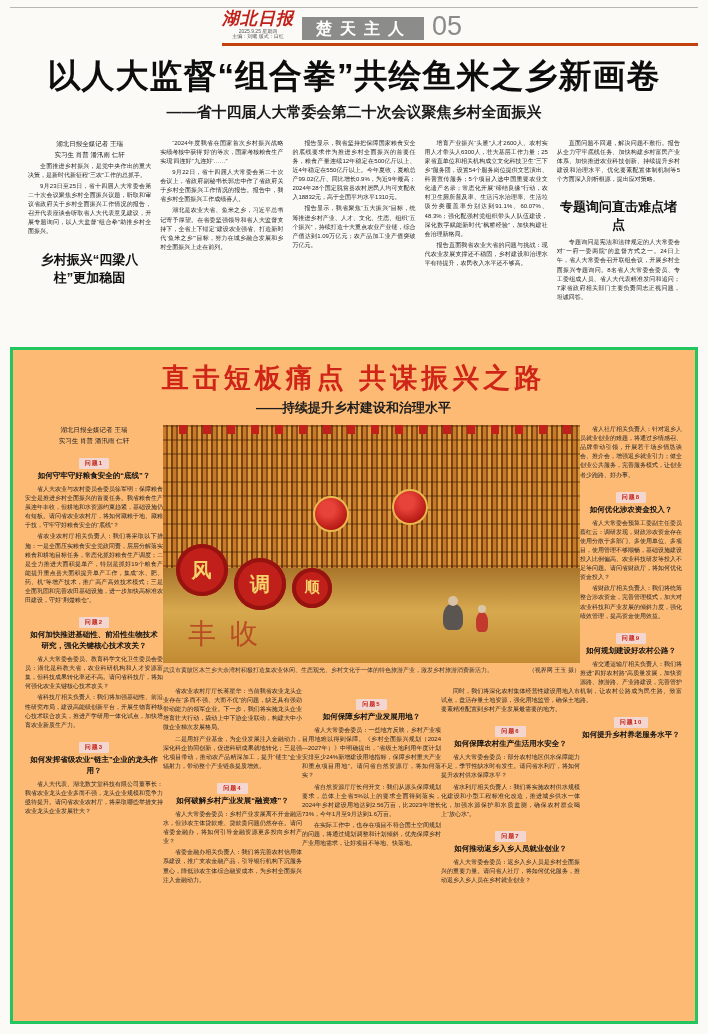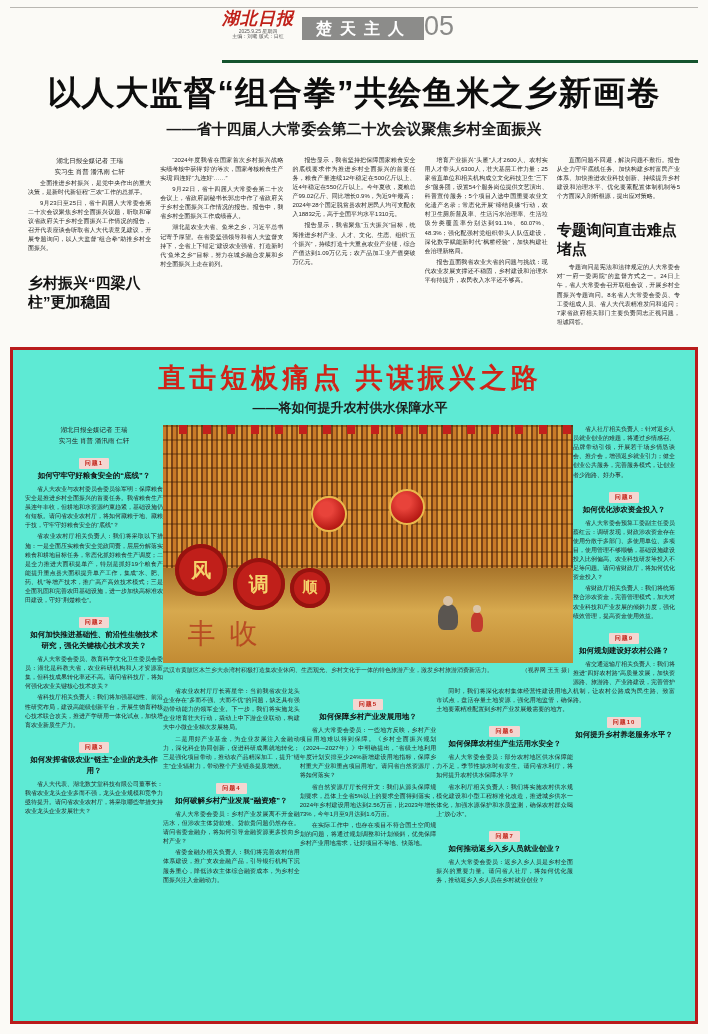--- a/index.html
+++ b/index.html
@@ -5,46 +5,46 @@
   html,body{margin:0;padding:0;}
   body{
     width:708px;height:1034px;overflow:hidden;
     background:#fbfaf6;color:#1a1a1a;
     font-family:"Liberation Sans","DejaVu Sans",sans-serif;
     position:relative;
   }
   
   .top-rule{border-top:1px solid #b9b7b2;margin:7px 10px 0 10px;}
   .masthead{display:flex;align-items:flex-end;margin:2px 10px 0 222px;
-    border-bottom:3px solid #14532d;padding-bottom:20px;}
+    border-bottom:3px solid #c2410c;padding-bottom:3px;}
   .logo-block{text-align:center;margin-right:8px;line-height:1.1;}
   .paper-logo{font-family:"Liberation Serif","DejaVu Serif",serif;
     font-style:italic;font-weight:bold;color:#c02019;font-size:17px;letter-spacing:1px;}
   .paper-date,.paper-staff{font-size:5px;color:#555;}
   .banner-box{background:#8c8c8a;color:#ffffff;font-weight:bold;font-size:16px;
     letter-spacing:8px;padding:3px 12px 2px 14px;line-height:1.1;}
-  .page-no{font-size:27px;color:#8a8a88;line-height:1;}
+  .page-no{font-size:27px;color:#8a8a88;margin-left:8px;line-height:1;}
   
   .lead{margin:8px 28px 0 28px;}
   .lead-headline{font-size:33px;font-weight:900;text-align:center;margin:0 0 2px;
     letter-spacing:1px;color:#0d0d0d;}
   .lead-subhead{font-size:15px;font-weight:bold;text-align:center;margin:4px 0 17px;color:#1a1a1a;}
   .lead-cols{display:flex;gap:9px;height:206px;overflow:hidden;}
   .lead-col{flex:1 1 0;overflow:hidden;}
   
   .para{font-size:6px;line-height:1.52;text-align:justify;margin:0 0 2px;color:#262626;text-indent:2em;}
   .byline-line{font-size:6.5px;text-align:center;margin:1px 0 2px;color:#222;text-indent:0;}
-  .crosshead{font-size:15px;font-weight:bold;text-align:left;margin:20px 0 4px;color:#111;}
+  .crosshead{font-size:13px;font-weight:bold;text-align:center;margin:14px 0 4px;color:#111;}
   .badge-row{text-align:center;margin:5px 0 2px;}
   .q-badge{display:inline-block;background:#f4d6d1;color:#c22318;font-size:6px;font-weight:bold;
     padding:1px 6px;border-radius:1px;letter-spacing:1px;}
   .q-head{font-size:7.5px;font-weight:bold;text-align:center;margin:1px 2px 3px;line-height:1.45;color:#111;}
   
   .qa-box{position:absolute;left:10px;right:10px;top:347px;bottom:10px;
-    border:3px solid #b91c1c;background:#5eead4;padding:8px 20px 8px 12px;box-sizing:border-box;overflow:hidden;}
+    border:3px solid #22c55e;background:#fdba74;padding:8px 13px 8px 12px;box-sizing:border-box;overflow:hidden;}
   .qa-headline{font-size:27px;font-weight:900;text-align:center;color:#cf2418;
     letter-spacing:4px;margin:2px 0 3px;}
   .qa-subhead{font-size:13px;font-weight:bold;text-align:center;color:#1d1d1d;margin:0 0 8px;}
   .qa-body{display:grid;grid-template-columns:138px 1fr 1fr 1fr 102px;
     grid-template-rows:262px 1fr;height:594px;overflow:hidden;}
   .qa-col{overflow:hidden;}
   .qa-col1{grid-column:1;grid-row:1 / span 2;}
   .qa-photo-wrap{grid-column:2 / span 3;grid-row:1;}
   .qa-col2{grid-column:2;grid-row:2;}
   .qa-col3{grid-column:3;grid-row:2;}
@@ -125,21 +125,21 @@
     <div class="lead-col">
         <p class="para">直面问题不回避，解决问题不敷衍。报告从全力守牢底线任务、加快构建乡村富民产业体系、加快推进农业科技创新、持续提升乡村建设和治理水平、优化要素配置体制机制等5个方面深入剖析根源，提出应对策略。</p>
         <h3 class="crosshead">专题询问直击难点堵点</h3>
         <p class="para">专题询问是宪法和法律规定的人大常委会对“一府一委两院”的监督方式之一。24日上午，省人大常委会召开联组会议，开展乡村全面振兴专题询问。8名省人大常委会委员、专工委组成人员、省人大代表精准发问和追问；7家省政府相关部门主要负责同志正视问题，坦诚回答。</p>
       </div>
   </div>
 </div>
 
 <div class="qa-box">
   <h1 class="qa-headline">直击短板痛点 共谋振兴之路</h1>
-  <h2 class="qa-subhead">——将如何提升农村供水保障水平</h2>
+  <h2 class="qa-subhead">——持续提升乡村建设和治理水平</h2>
   <div class="qa-body">
     <div class="qa-col qa-col1">
         <p class="byline-line">湖北日报全媒记者 王瑞</p>
         <p class="byline-line">实习生 肖普 潘汛雨 仁轩</p>
         <div class="badge-row"><span class="q-badge">问题1</span></div>
         <h3 class="q-head">如何守牢守好粮食安全的“底线”？</h3>
         <p class="para">省人大农业与农村委员会委员徐军明：保障粮食安全是推进乡村全面振兴的首要任务。我省粮食生产虽连年丰收，但耕地和水资源约束趋紧，基础设施仍有短板。请问省农业农村厅，将如何藏粮于地、藏粮于技，守牢守好粮食安全的“底线”？</p>
         <p class="para">省农业农村厅相关负责人：我们将采取以下措施：一是全面压实粮食安全党政同责，层层分解落实粮食和耕地目标任务，常态化抓好粮食生产调度；二是全力推进大面积提单产，特别是抓好19个粮食产能提升重点县大面积提升单产工作，集成“水、肥、药、机”等增产技术，推广高产高效技术模式；三是全面巩固和完善农田基础设施，进一步加快高标准农田建设，守好“荆楚粮仓”。</p>
         <div class="badge-row"><span class="q-badge">问题2</span></div>
         <h3 class="q-head">如何加快推进基础性、前沿性生物技术研究，强化关键核心技术攻关？</h3>

